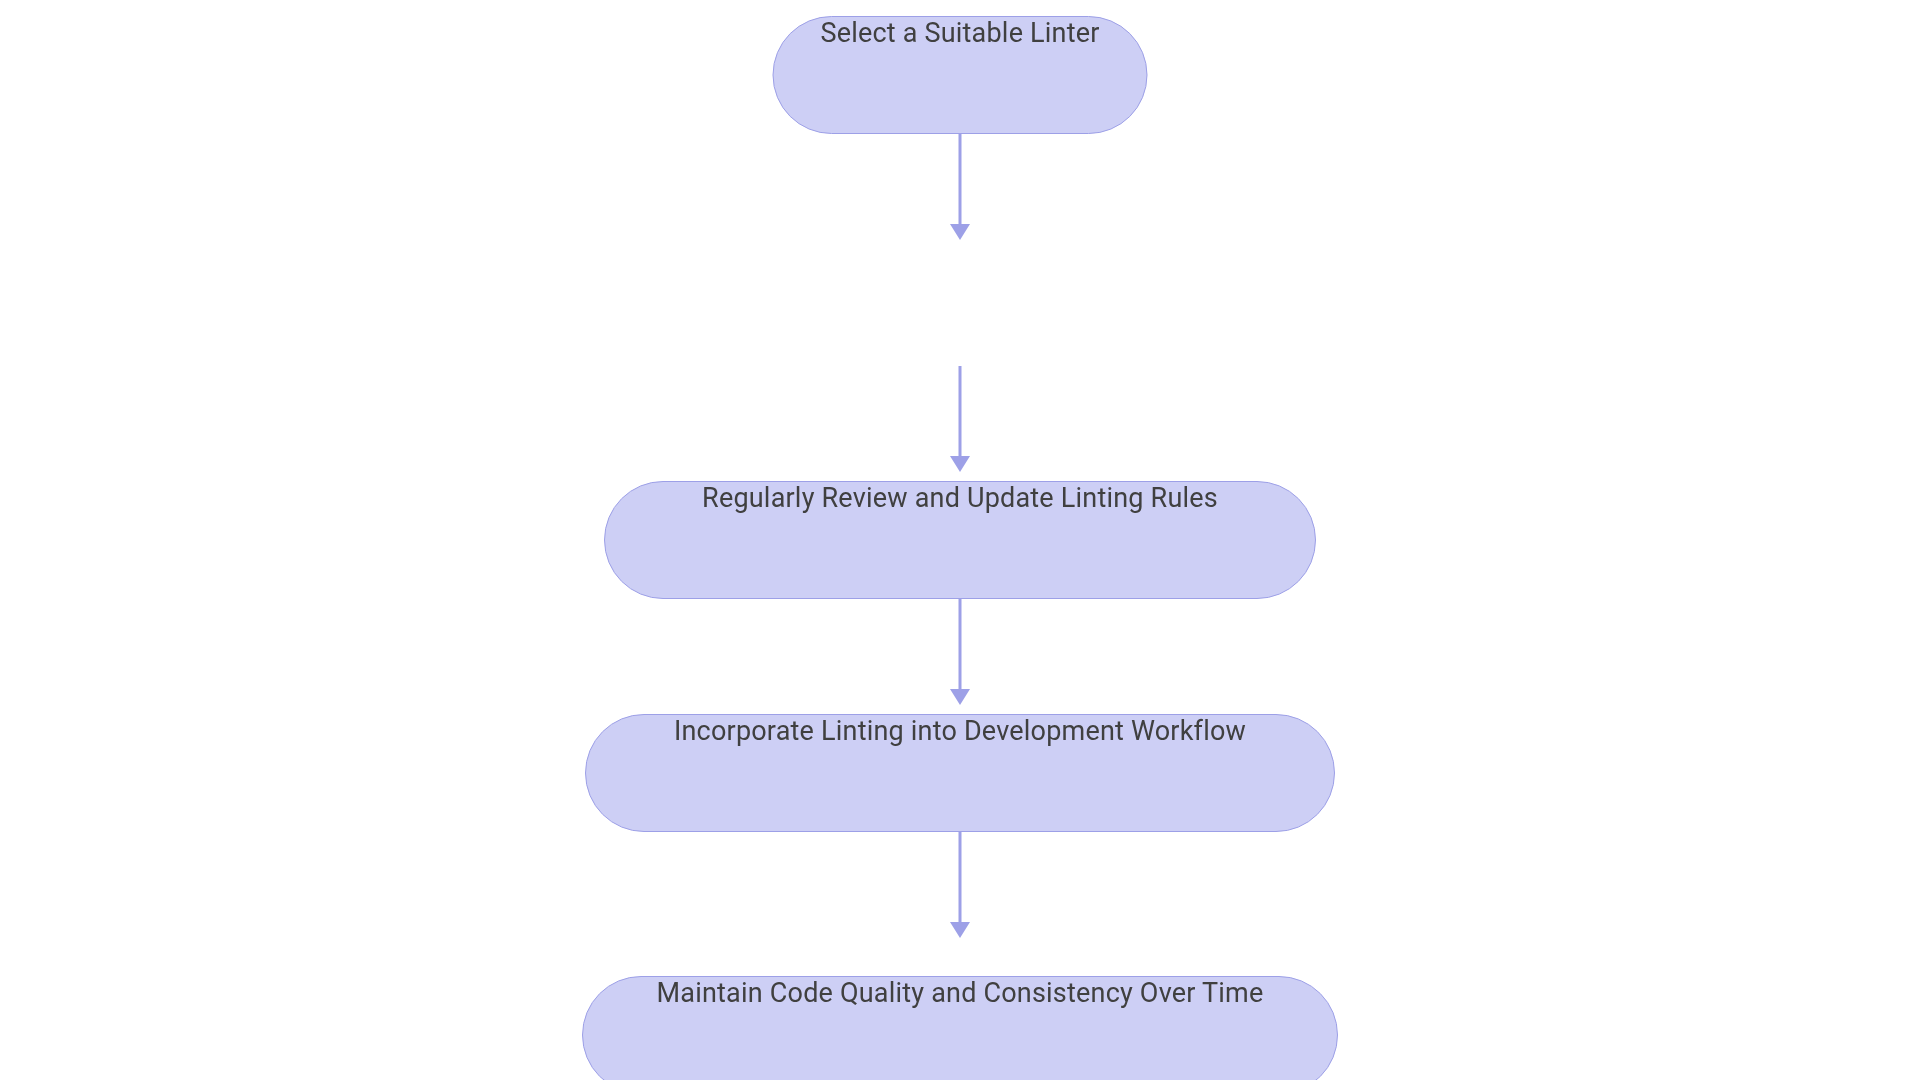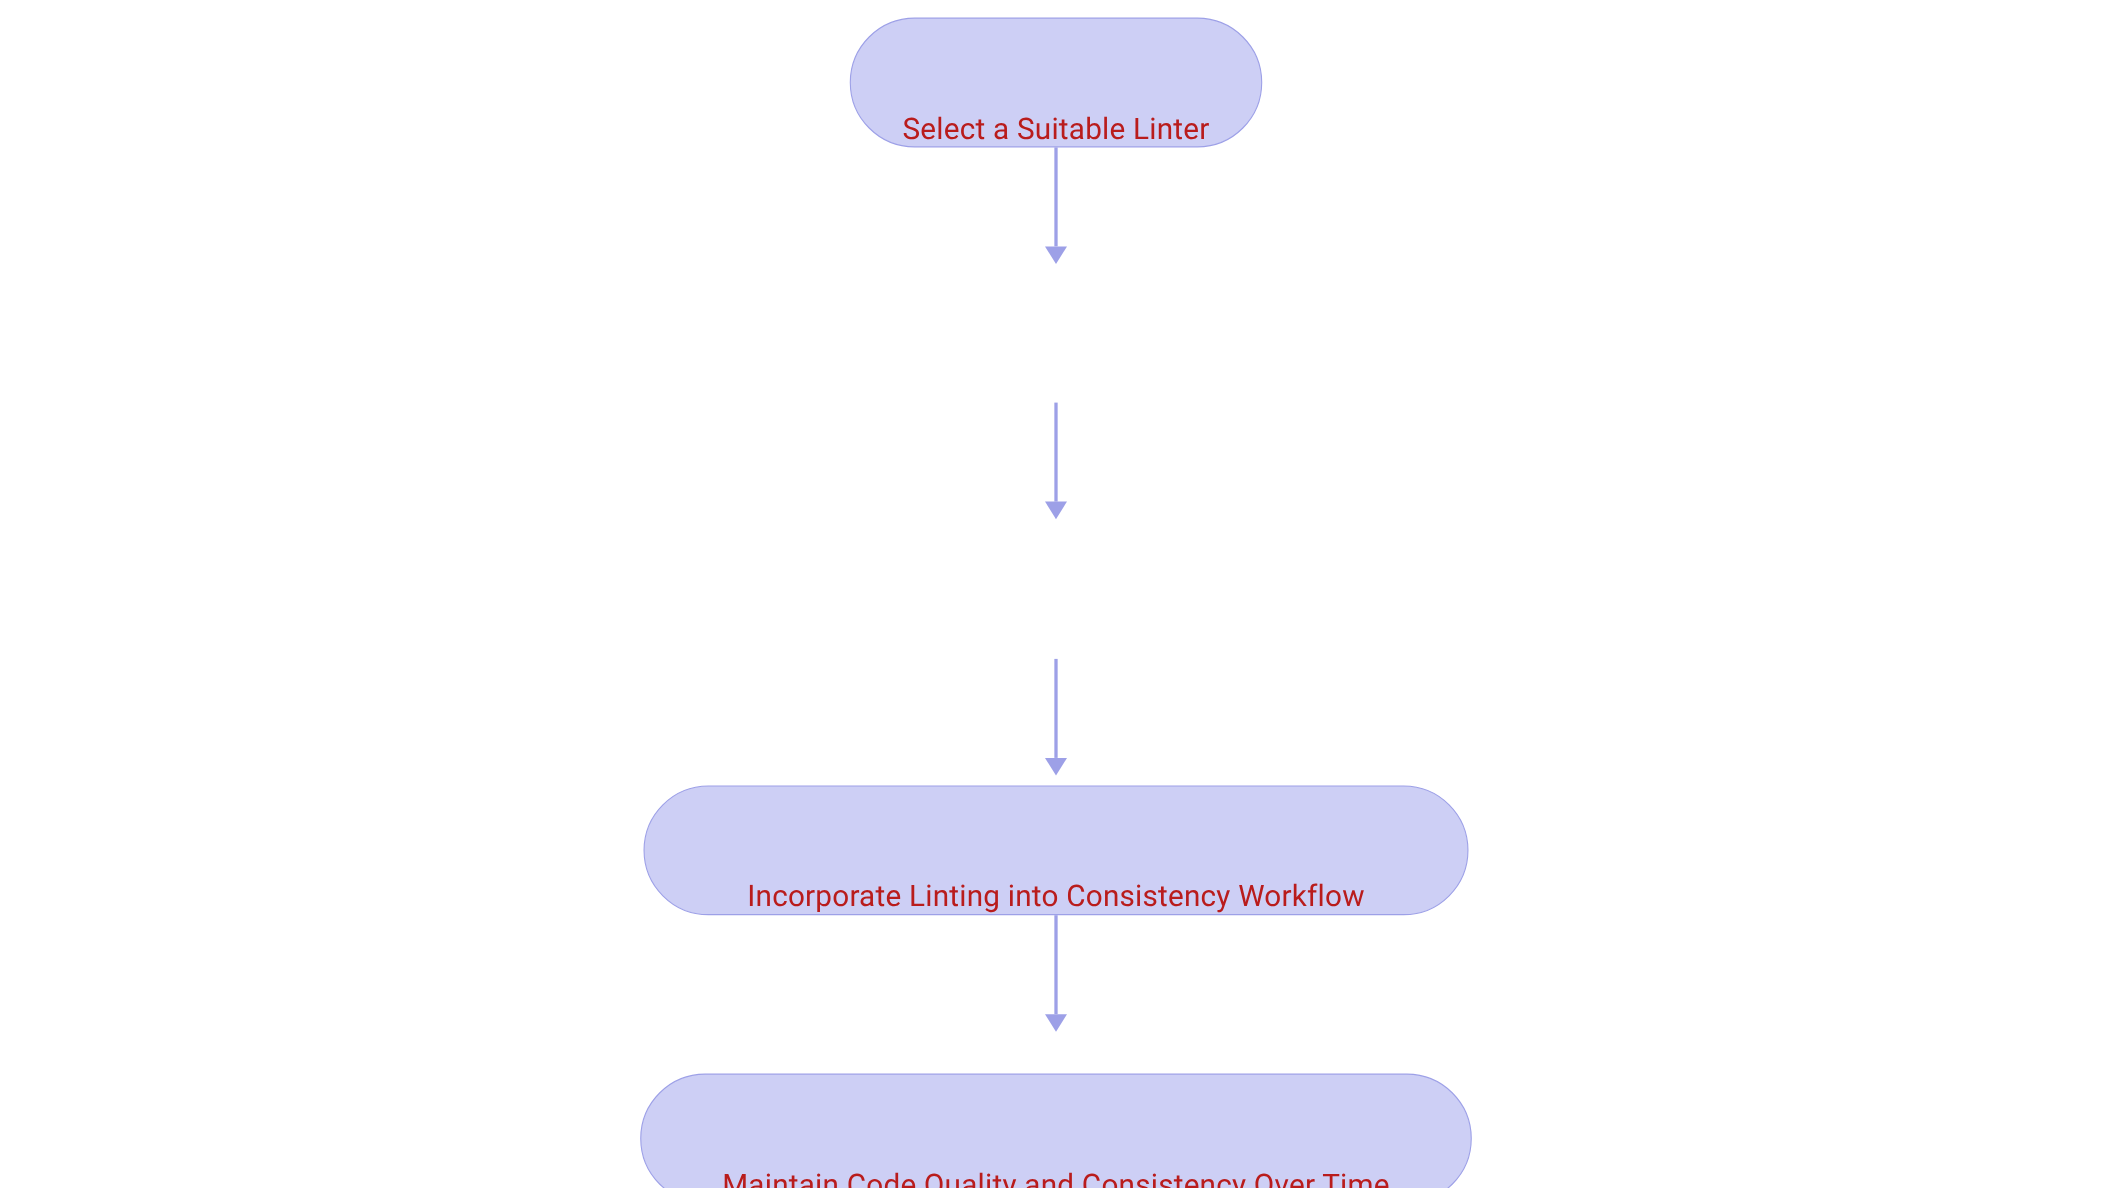--- a/index.html
+++ b/index.html
@@ -15,23 +15,23 @@
     position: relative;
     width: 1920px;
     height: 1080px;
   }
   .node {
     position: absolute;
     background: #cdcff5;
     border: 1.5px solid #9da0e7;
     border-radius: 60px;
     display: flex;
-    align-items: flex-end;
+    align-items: flex-start;
     justify-content: center;
-    color: #b91c1c;
+    color: #404040;
     font-size: 27px;
     font-weight: 400;
     letter-spacing: 0.2px;
     box-sizing: border-box;
     padding: 0 36px;
     text-align: center;
     white-space: nowrap;
   }
   .arrow-line {
     position: absolute;
@@ -60,26 +60,29 @@
     <span>Select a Suitable Linter</span>
   </div>
 
   <div class="arrow-line" style="top:134px; height:90px;"></div>
   <div class="arrow-head" style="top:224px;"></div>
 
 
   <div class="arrow-line" style="top:366px; height:90px;"></div>
   <div class="arrow-head" style="top:456px;"></div>
 
+  <div class="node" style="top:481px; left:50%; transform:translateX(-50%); width:712px; height:118px;">
+    <span>Regularly Review and Update Linting Rules</span>
+  </div>
 
   <div class="arrow-line" style="top:599px; height:90px;"></div>
   <div class="arrow-head" style="top:689px;"></div>
 
   <div class="node" style="top:714px; left:50%; transform:translateX(-50%); width:750px; height:118px;">
-    <span>Incorporate Linting into Consistency Workflow</span>
+    <span>Incorporate Linting into Development Workflow</span>
   </div>
 
   <div class="arrow-line" style="top:832px; height:90px;"></div>
   <div class="arrow-head" style="top:922px;"></div>
 
   <div class="node" style="top:976px; left:50%; transform:translateX(-50%); width:756px; height:118px;">
     <span>Maintain Code Quality and Consistency Over Time</span>
   </div>
 
 </div>

